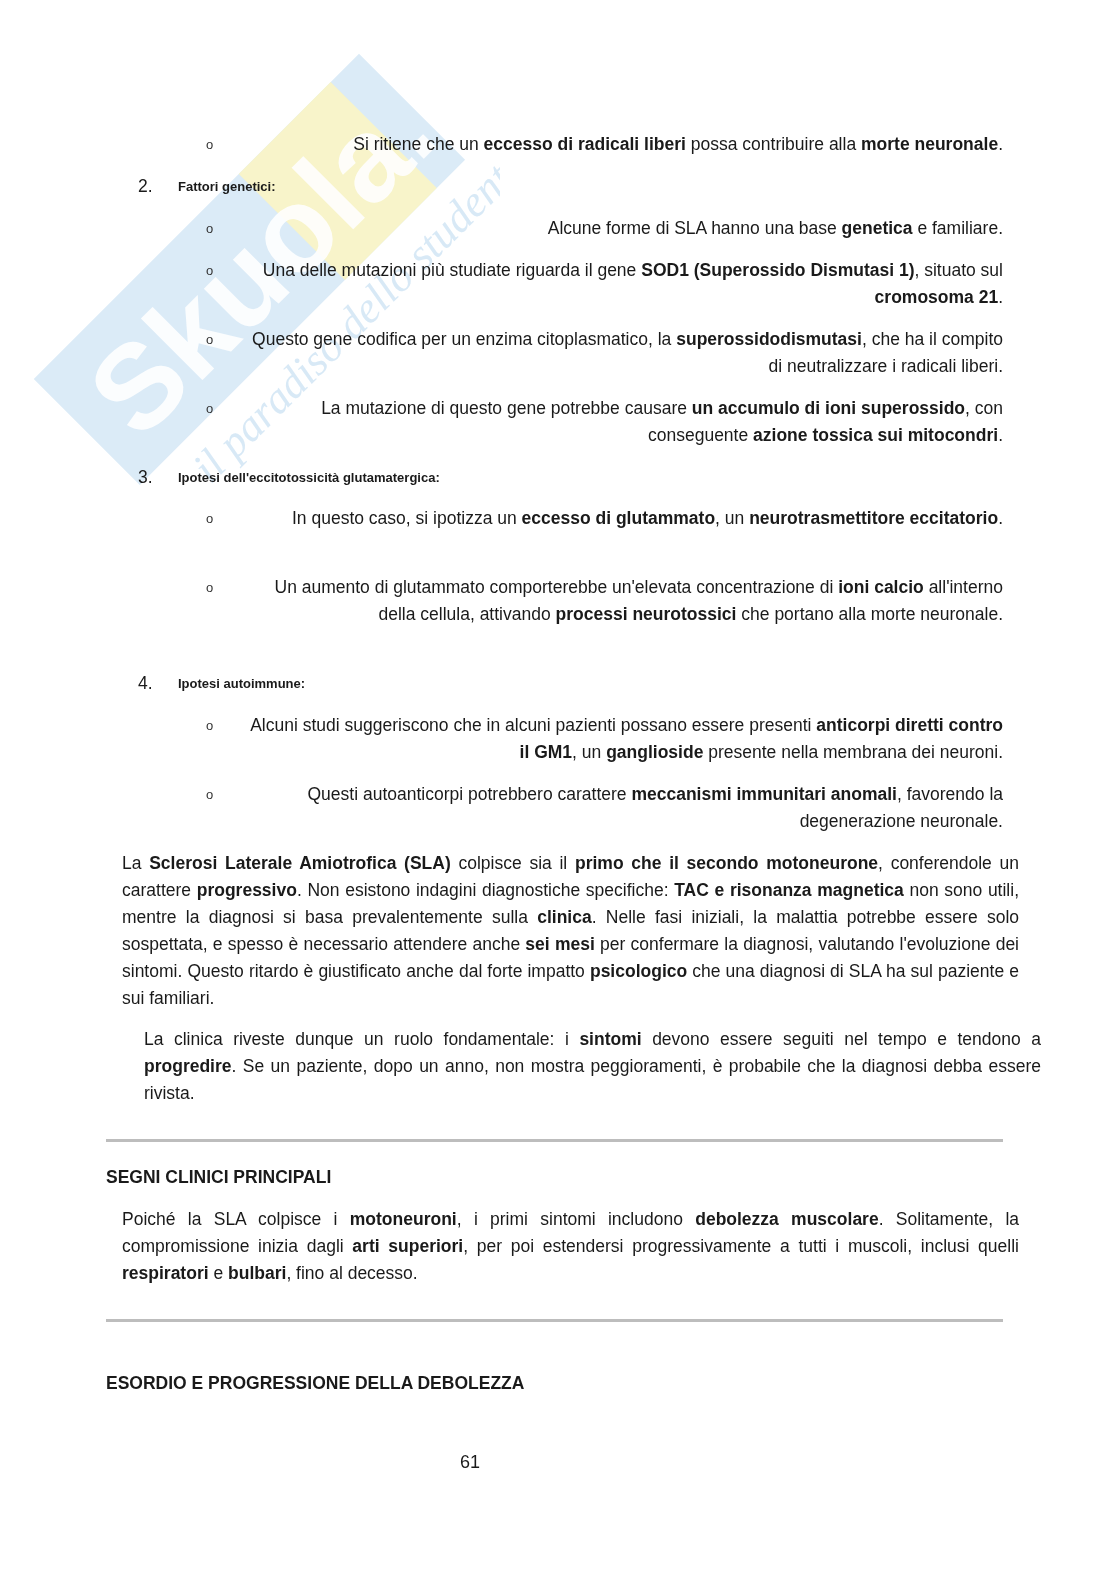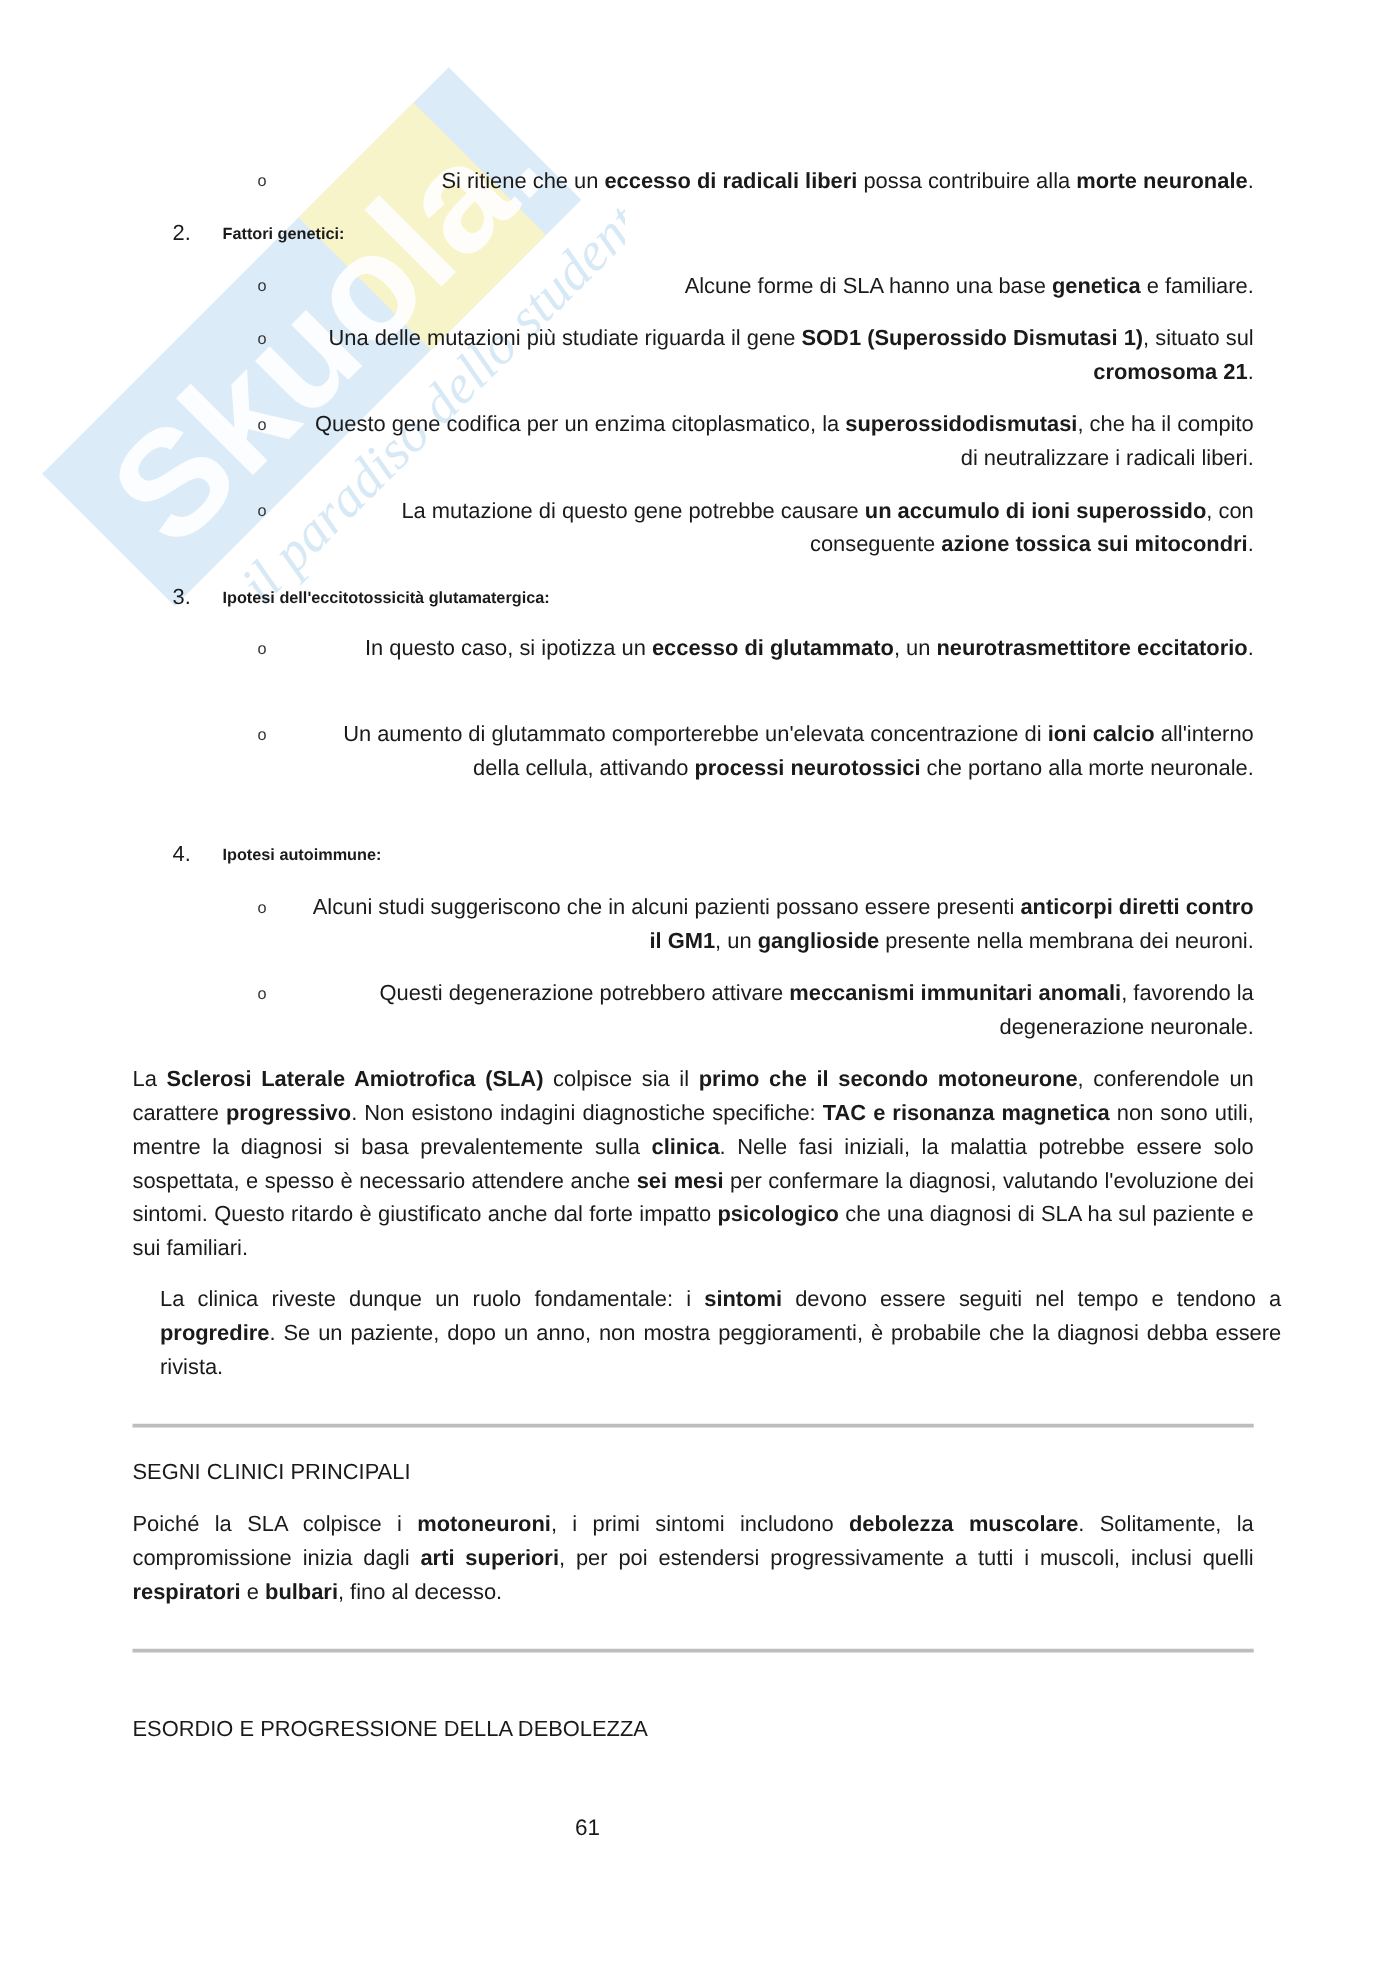--- a/index.html
+++ b/index.html
@@ -13,24 +13,24 @@
   }
   .page { position: absolute; left: 106px; top: 0; width: 897px; z-index: 1; }
   .txt { font-size: 17.5px; line-height: 27px; }
   .just { text-align: justify; }
   .bullet-row { position: absolute; left: 0; width: 897px; }
   .bullet-row .mark { position: absolute; left: 100px; top: 0; font-size: 13px; line-height: 27px; color: #333; }
   .bullet-row .body { position: absolute; left: 133px; width: 764px; text-align: right; }
   .num-row { position: absolute; left: 0; width: 897px; }
   .num-row .num { position: absolute; left: 32px; font-size: 17.5px; line-height: 27px; }
   .num-row .head { position: absolute; left: 72px; font-weight: bold; font-size: 13px; line-height: 27px; }
-  .para { position: absolute; left: 0; width: 897px; }
+  .para { position: absolute; left: 16px; width: 897px; }
   b { font-weight: bold; }
   .rule { position: absolute; left: 0; width: 897px; height: 3px; background: #bdbdbd; }
-  .section { position: absolute; left: 0; font-weight: normal; font-size: 17.5px; line-height: 27px; }
+  .section { position: absolute; left: 0; font-weight: bold; font-size: 17.5px; line-height: 27px; }
   .pagenum { position: absolute; left: 0; width: 940px; top: 1452px; text-align: center; font-size: 18px; }
 </style>
 </head>
 <body>
 
 <svg class="watermark" viewBox="0 0 480 480">
   <g transform="rotate(-45 240 240)">
     <rect x="10" y="150" width="460" height="150" fill="#cfe4f4" opacity="0.75"></rect>
     <rect x="300" y="150" width="130" height="150" fill="#fbf5c4" opacity="0.9"></rect>
     <text x="40" y="270" font-family="Liberation Sans, sans-serif" font-weight="bold" font-size="120" fill="#ffffff" opacity="0.9">Skuola.net</text>
@@ -84,21 +84,21 @@
   <div class="num-row" style="top:670px;">
     <span class="num">4.</span>
     <span class="head">Ipotesi autoimmune:</span>
   </div>
   <div class="bullet-row txt" style="top:712px;">
     <span class="mark">o</span>
     <div class="body just"><span>Alcuni studi suggeriscono che in alcuni pazienti possano essere presenti </span><b>anticorpi diretti contro il GM1</b><span>, un </span><b>ganglioside</b><span> presente nella membrana dei neuroni.</span></div>
   </div>
   <div class="bullet-row txt" style="top:781px;">
     <span class="mark">o</span>
-    <div class="body just"><span>Questi degenerazione potrebbero attivare </span><b>meccanismi immunitari anomali</b><span>, favorendo la degenerazione neuronale.</span></div>
+    <div class="body just"><span>Questi autoanticorpi potrebbero carattere </span><b>meccanismi immunitari anomali</b><span>, favorendo la degenerazione neuronale.</span></div>
   </div>
 
   <div class="para txt just" style="top:850px;">
     <span>La </span><b>Sclerosi Laterale Amiotrofica (SLA)</b><span> colpisce sia il </span><b>primo che il secondo motoneurone</b><span>, conferendole un carattere </span><b>progressivo</b><span>. Non esistono indagini diagnostiche specifiche: </span><b>TAC e risonanza magnetica</b><span> non sono utili, mentre la diagnosi si basa prevalentemente sulla </span><b>clinica</b><span>. Nelle fasi iniziali, la malattia potrebbe essere solo sospettata, e spesso è necessario attendere anche </span><b>sei mesi</b><span> per confermare la diagnosi, valutando l'evoluzione dei sintomi. Questo ritardo è giustificato anche dal forte impatto </span><b>psicologico</b><span> che una diagnosi di SLA ha sul paziente e sui familiari.</span>
   </div>
 
   <div class="para txt just" style="top:1026px;margin-left:22px;">
     <span>La clinica riveste dunque un ruolo fondamentale: i </span><b>sintomi</b><span> devono essere seguiti nel tempo e tendono a </span><b>progredire</b><span>. Se un paziente, dopo un anno, non mostra peggioramenti, è probabile che la diagnosi debba essere rivista.</span>
   </div>
 

